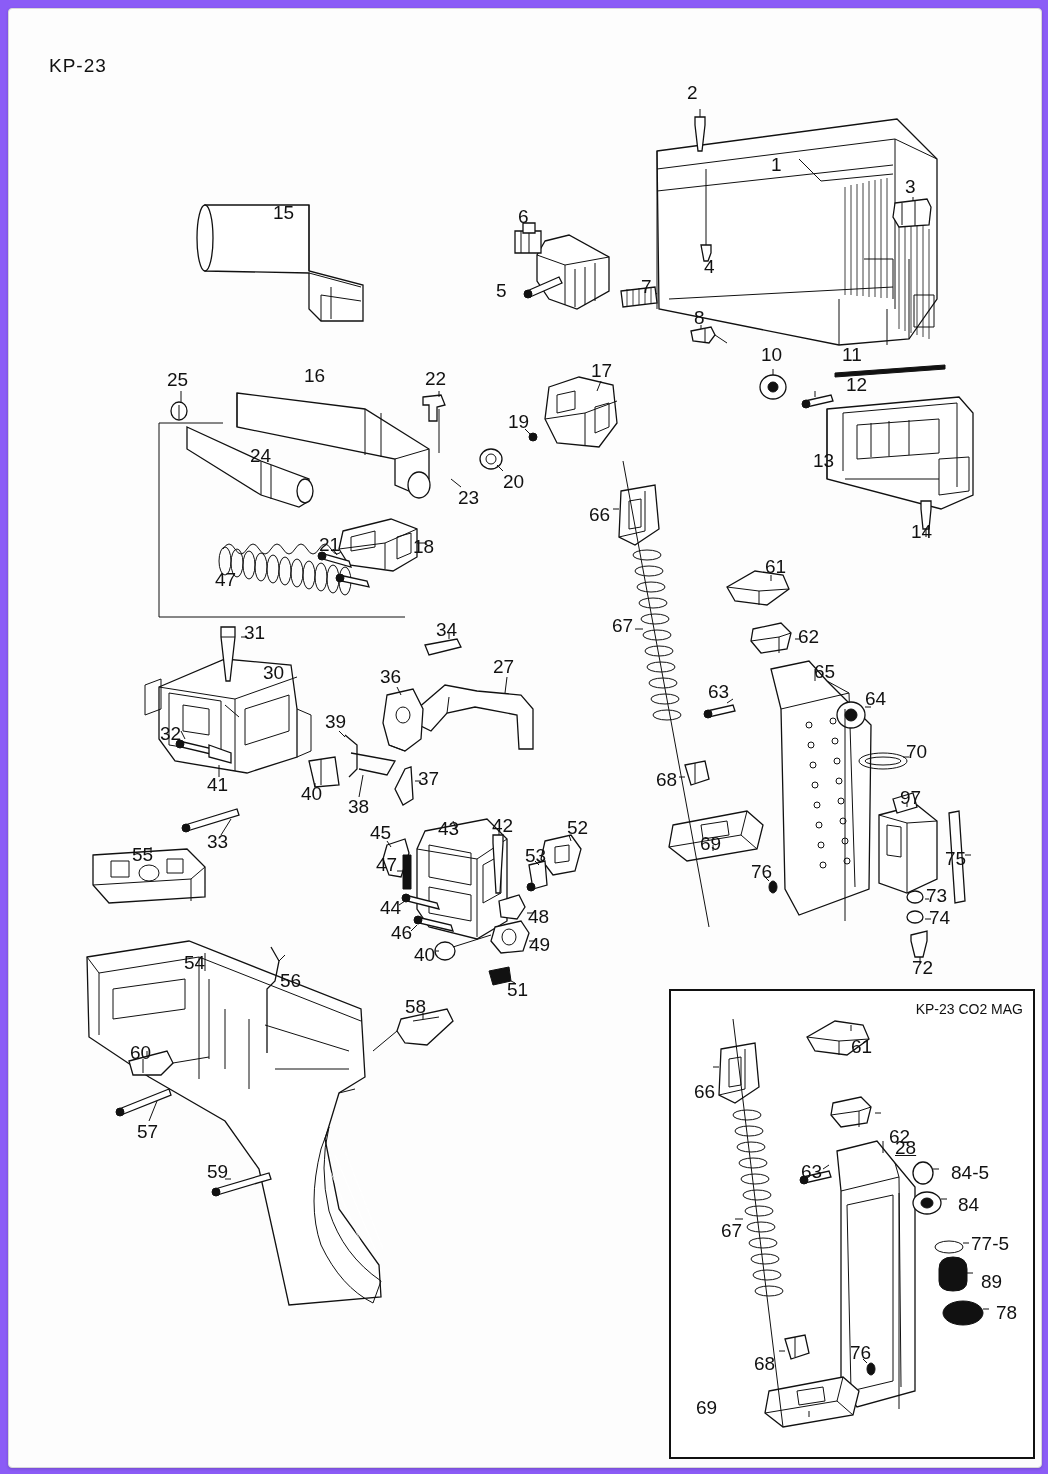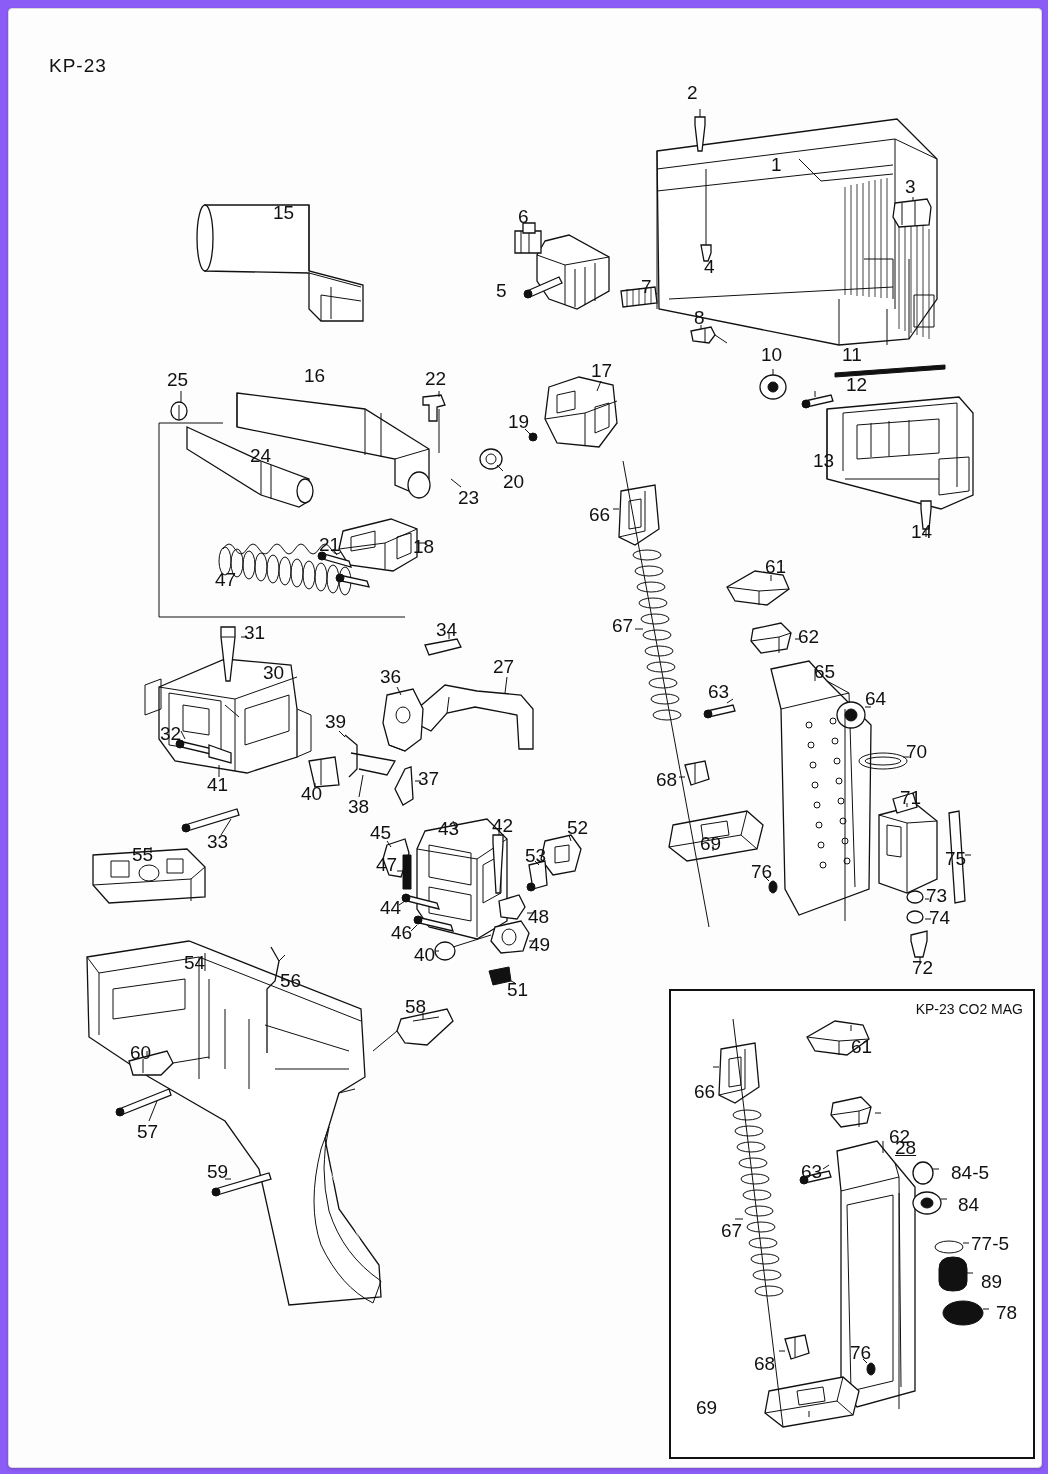--- a/index.html
+++ b/index.html
@@ -652,21 +652,21 @@
     <div class="callout" style="left:756px; top:548px;">61</div>
     <div class="callout" style="left:789px; top:618px;">62</div>
     <div class="callout" style="left:699px; top:673px;">63</div>
     <div class="callout" style="left:856px; top:680px;">64</div>
     <div class="callout" style="left:805px; top:653px;">65</div>
     <div class="callout" style="left:580px; top:496px;">66</div>
     <div class="callout" style="left:603px; top:607px;">67</div>
     <div class="callout" style="left:647px; top:761px;">68</div>
     <div class="callout" style="left:691px; top:825px;">69</div>
     <div class="callout" style="left:897px; top:733px;">70</div>
-    <div class="callout" style="left:891px; top:779px;">71</div>
+    <div class="callout" style="left:891px; top:779px;">97</div>
     <div class="callout" style="left:903px; top:949px;">72</div>
     <div class="callout" style="left:917px; top:877px;">73</div>
     <div class="callout" style="left:920px; top:899px;">74</div>
     <div class="callout" style="left:936px; top:840px;">75</div>
     <div class="callout" style="left:742px; top:853px;">76</div>
 
     <div id="inset">
       <div id="inset-title">KP-23 CO2 MAG</div>
 
       <svg class="inset-art" viewBox="0 0 362 466" xmlns="http://www.w3.org/2000/svg">

